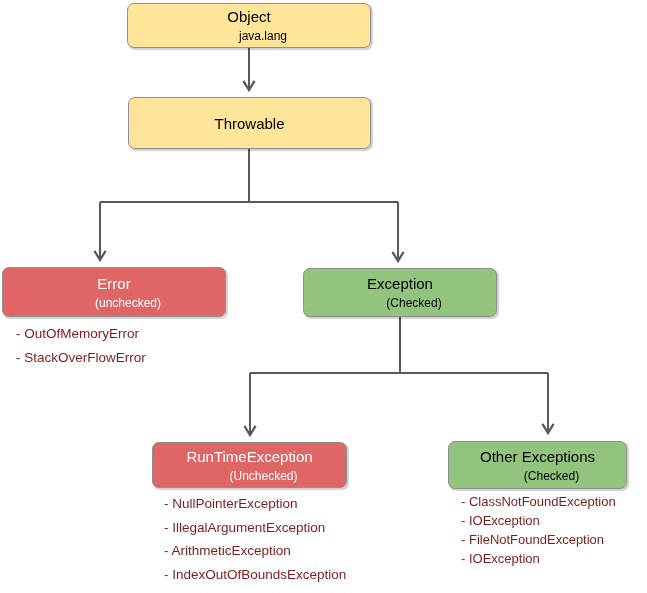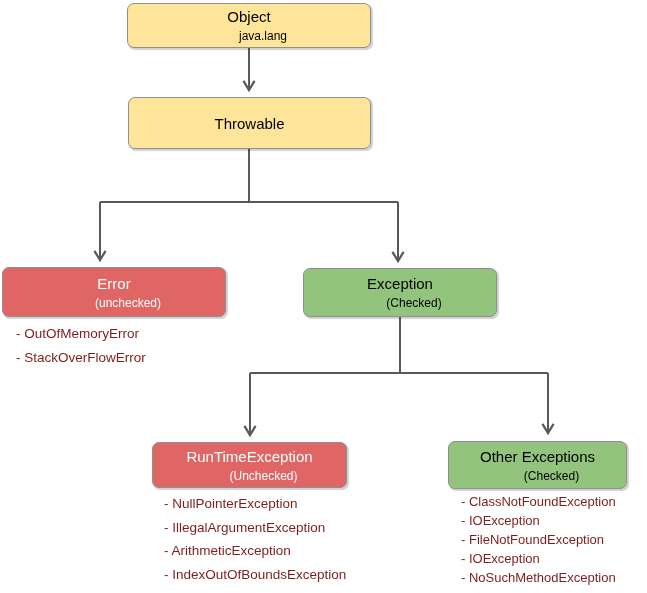--- a/index.html
+++ b/index.html
@@ -138,16 +138,15 @@
     <div class="li">- IllegalArgumentException</div>
     <div class="li">- ArithmeticException</div>
     <div class="li">- IndexOutOfBoundsException</div>
   </div>
 
   <div class="child-list child-list--tight pos-other-list">
     <div class="li">- ClassNotFoundException</div>
     <div class="li">- IOException</div>
     <div class="li">- FileNotFoundException</div>
     <div class="li">- IOException</div>
-    <div class="li">- NoSuchMethodException</div>
   </div>
 
 </div>
 
 </body></html>

